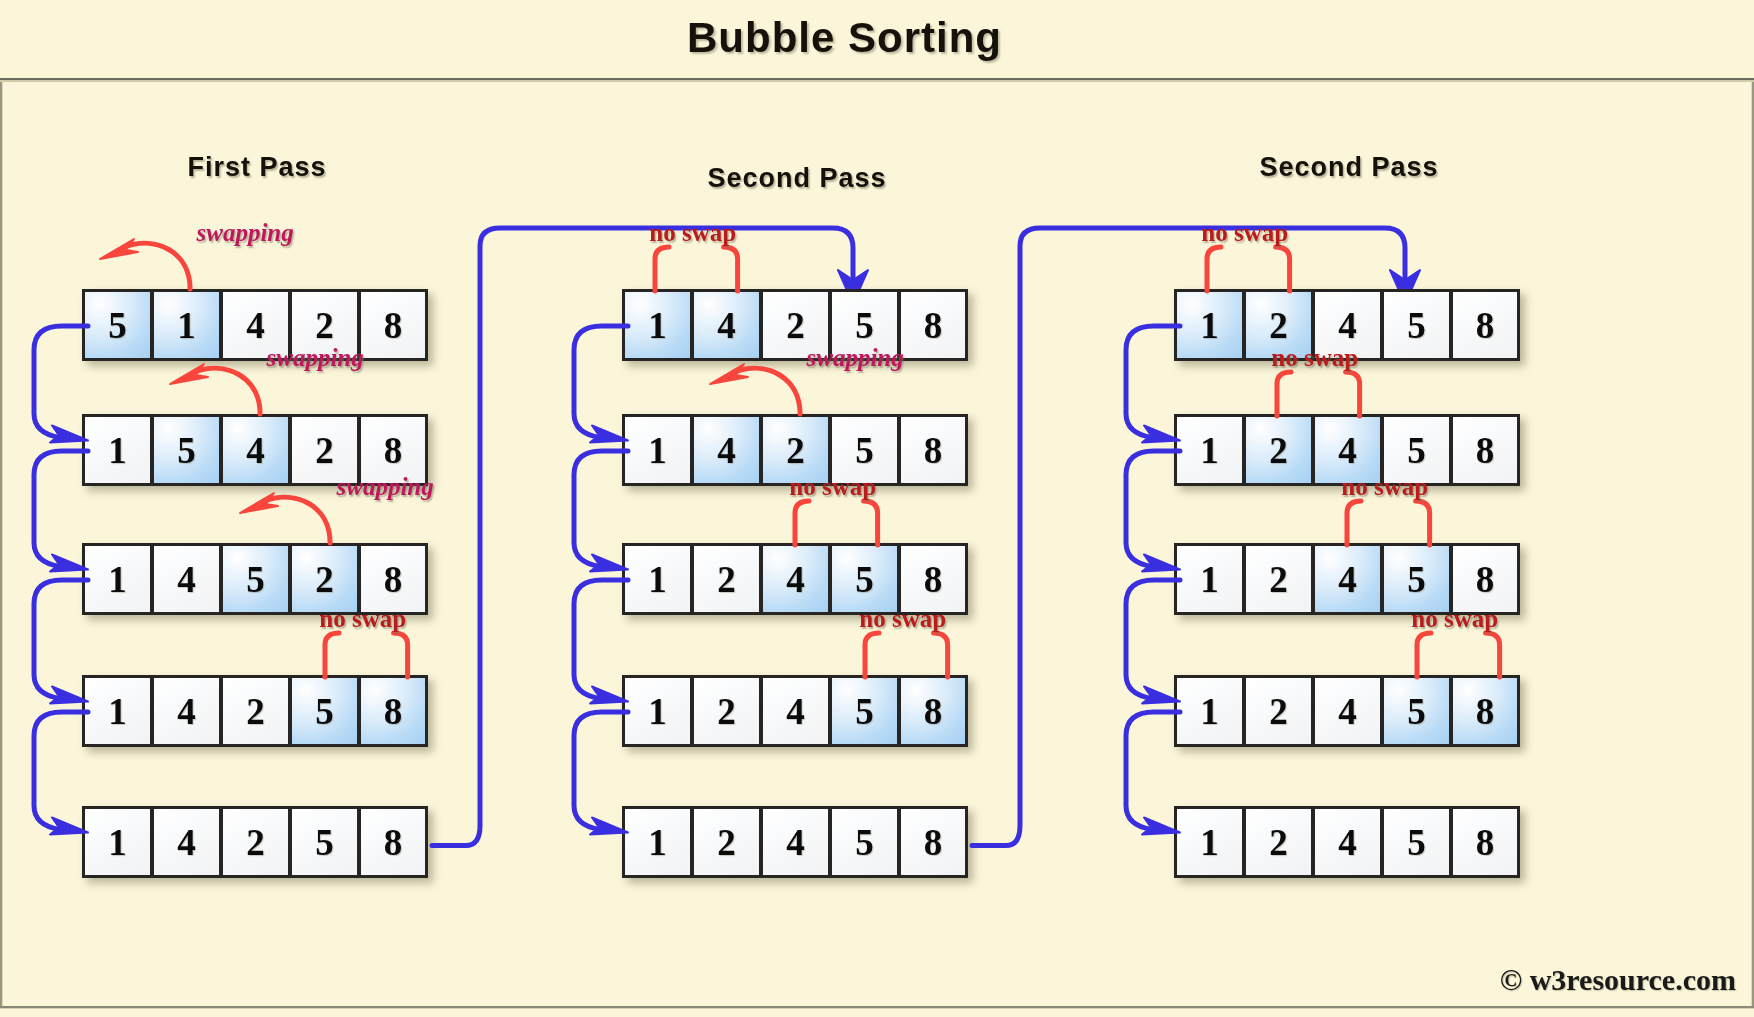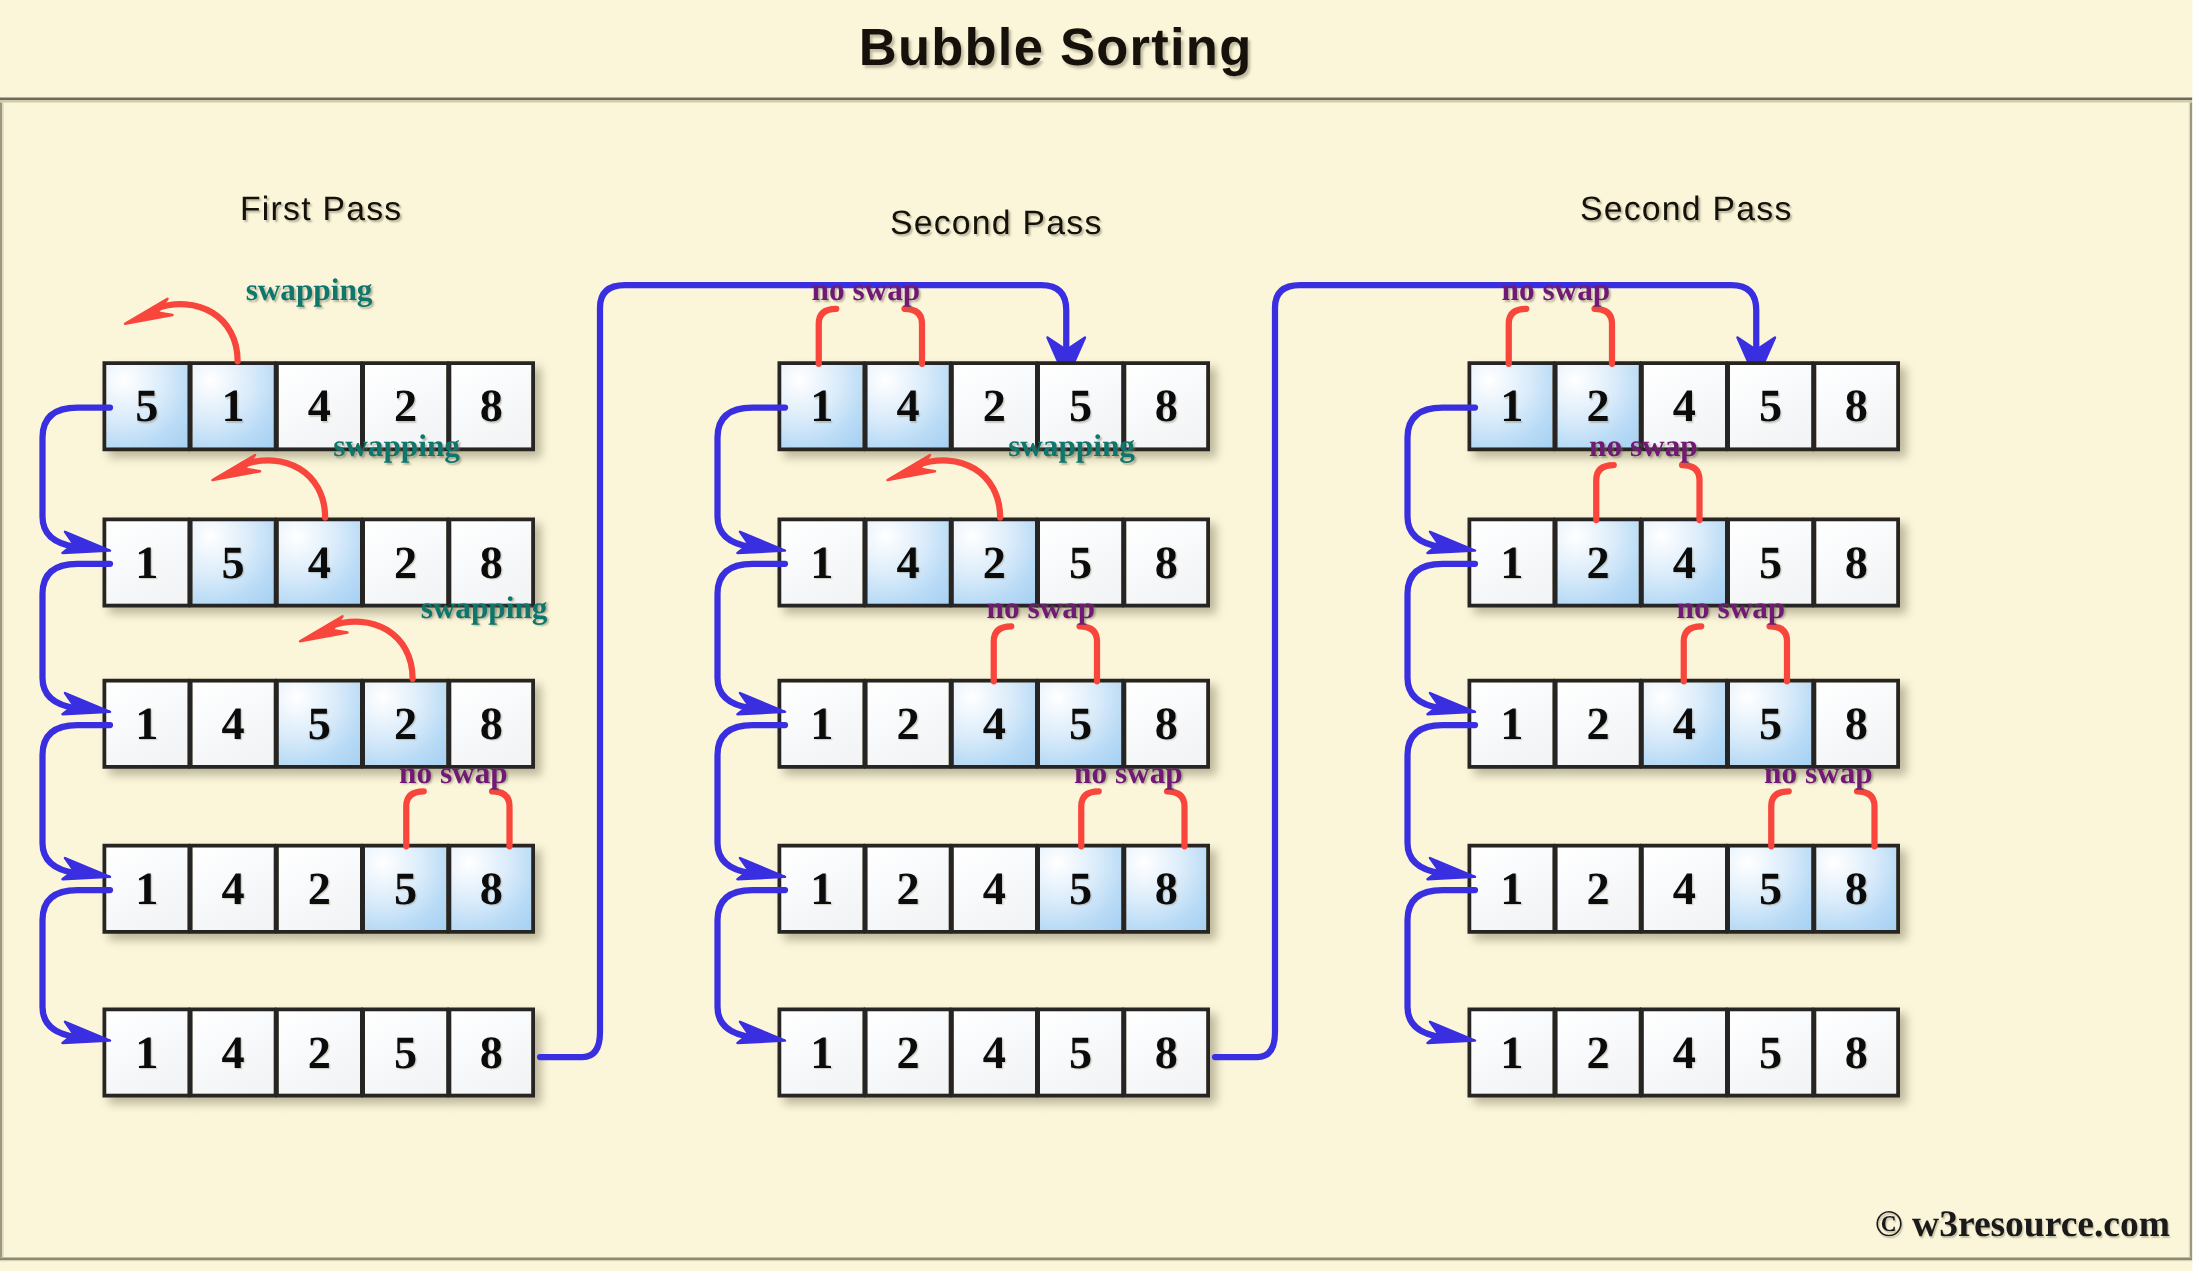--- a/index.html
+++ b/index.html
@@ -55,21 +55,21 @@
     background: linear-gradient(to right, #9a9883 0%, #9a9883 55%, #ded9bc 55%, #ded9bc 100%);
   }
   #left-edge { left: 0; }
   #right-edge { right: 0; background: linear-gradient(to left, #9a9883 0%, #9a9883 55%, #ded9bc 55%, #ded9bc 100%); }
 
   
   .pass-title {
     position: absolute;
     font-family: "Liberation Sans", sans-serif;
     font-size: 27px;
-    font-weight: normal;
+    font-weight: bold;
     color: #14110a;
     letter-spacing: 1px;
     text-shadow: 1.5px 1.5px 1.5px rgba(120,115,90,0.5);
     white-space: nowrap;
     text-align: center;
   }
 
   
   .array-row {
     position: absolute;
@@ -103,33 +103,34 @@
   
   .swap-annot {
     position: absolute;
     pointer-events: none;
   }
   .swap-label {
     position: absolute;
     font-family: "Liberation Serif", serif;
     font-size: 25px;
     font-weight: bold;
-    color: #0f766e;
+    color: #be185d;
     white-space: nowrap;
     text-shadow: 1.5px 1.5px 1.5px rgba(120,115,90,0.5);
+    font-style: italic;
   }
 
   
   .noswap-annot { position: absolute; pointer-events: none; }
   .noswap-label {
     position: absolute;
     font-family: "Liberation Serif", serif;
     font-size: 25px;
     font-weight: bold;
-    color: #701a75;
+    color: #b91c1c;
     white-space: nowrap;
     text-shadow: 1.5px 1.5px 1.5px rgba(120,115,90,0.5);
   }
 
   
   .connector { position: absolute; pointer-events: none; overflow: visible; }
 
   
   #watermark {
     position: absolute;

